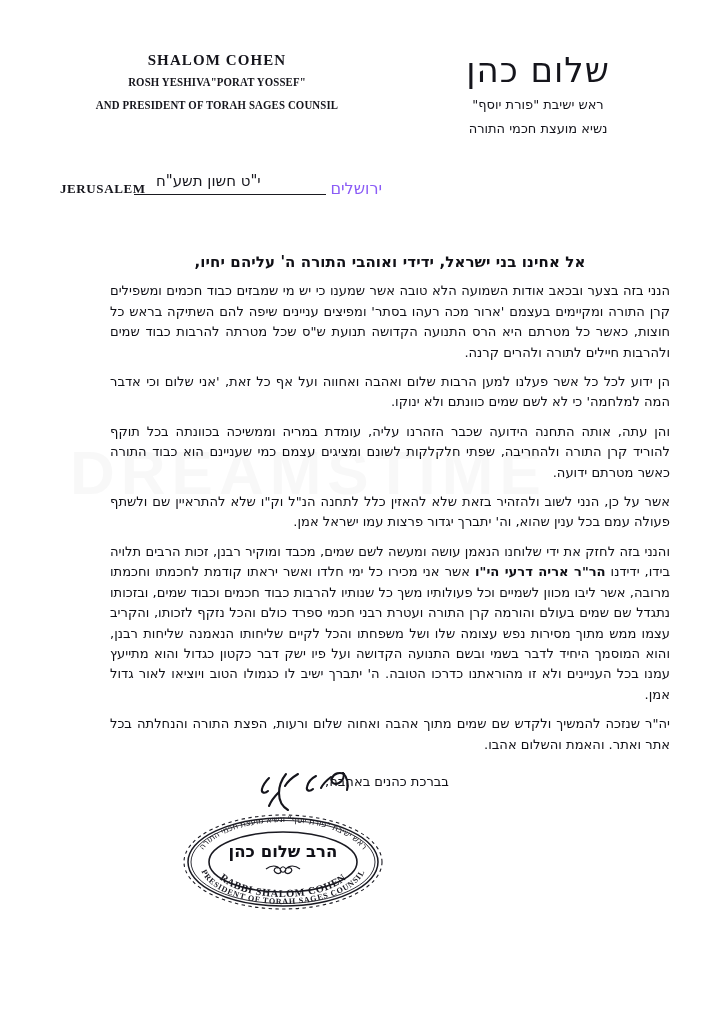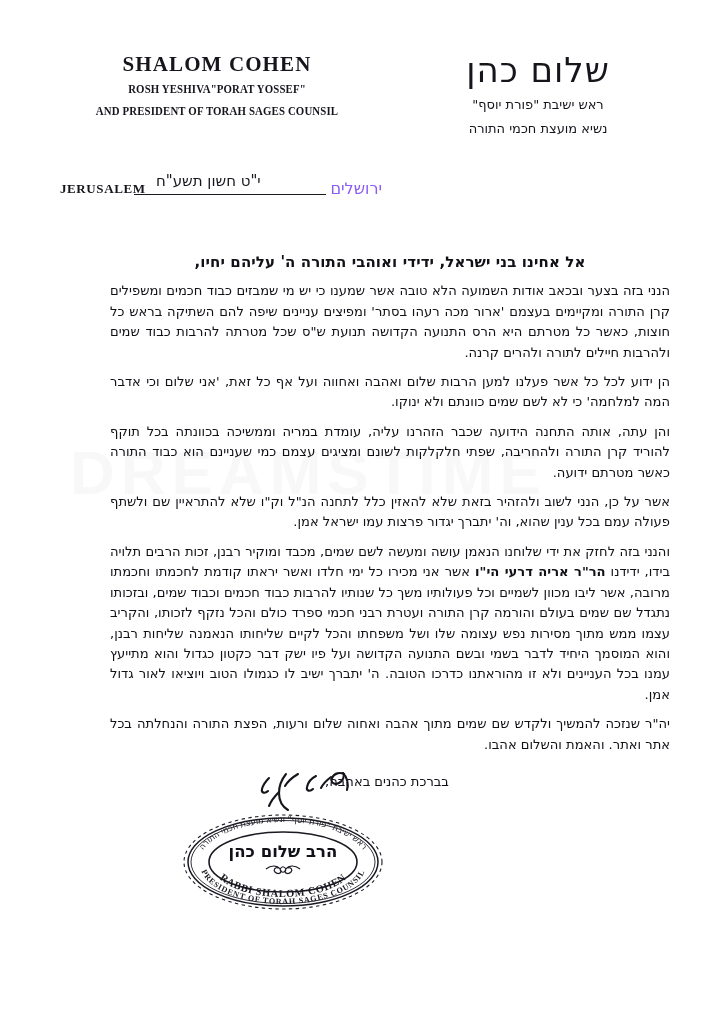--- a/index.html
+++ b/index.html
@@ -31,21 +31,21 @@
   .lh-left {
     position: absolute;
     left: 52px;
     top: 0;
     width: 330px;
     text-align: center;
     color: #15151c;
   }
   .lh-name-en {
     font-family: "Liberation Serif", serif;
-    font-size: 21px;
+    font-size: 15px;
     font-weight: bold;
     letter-spacing: 1.1px;
     line-height: 1.15;
     white-space: nowrap;
   }
   .lh-sub-en {
     font-family: "Liberation Serif", serif;
     font-size: 11.5px;
     font-weight: bold;
     letter-spacing: 0.15px;

